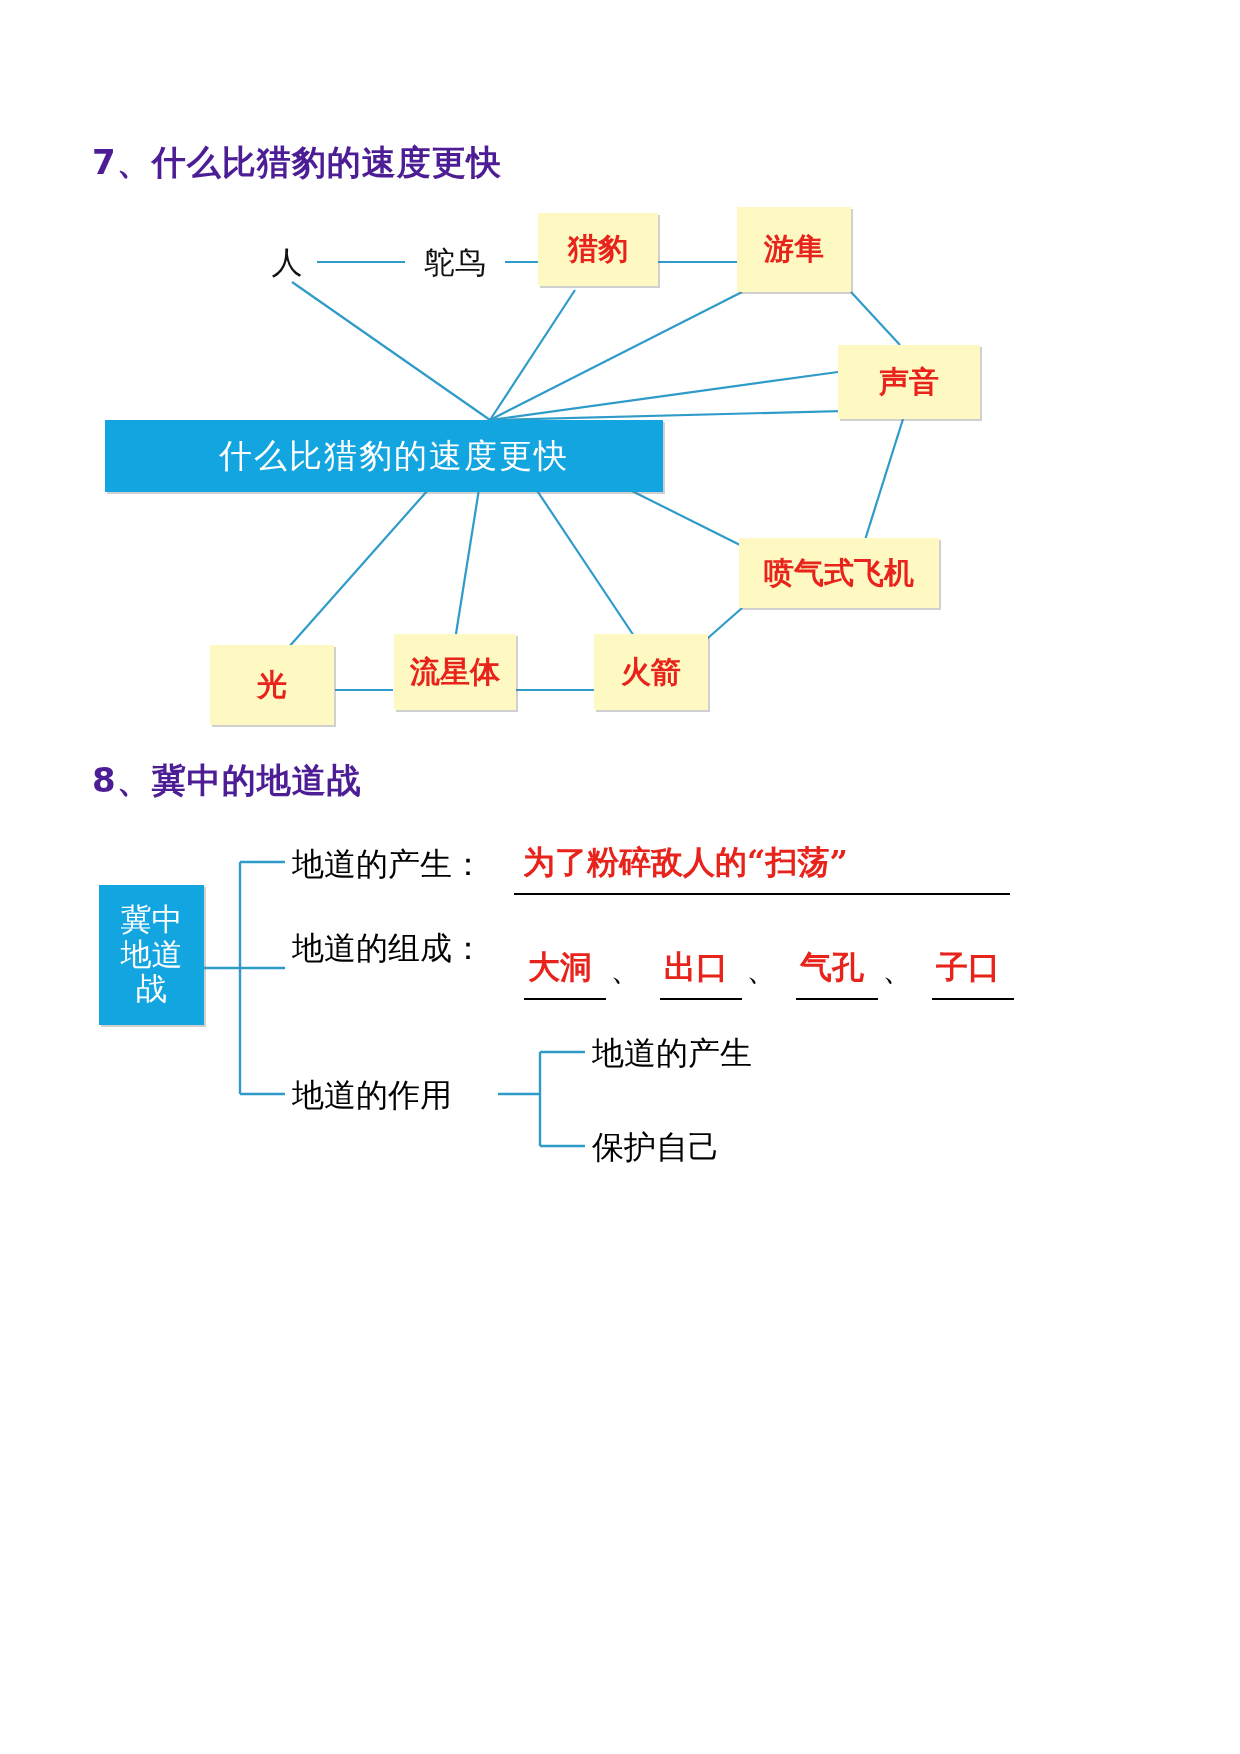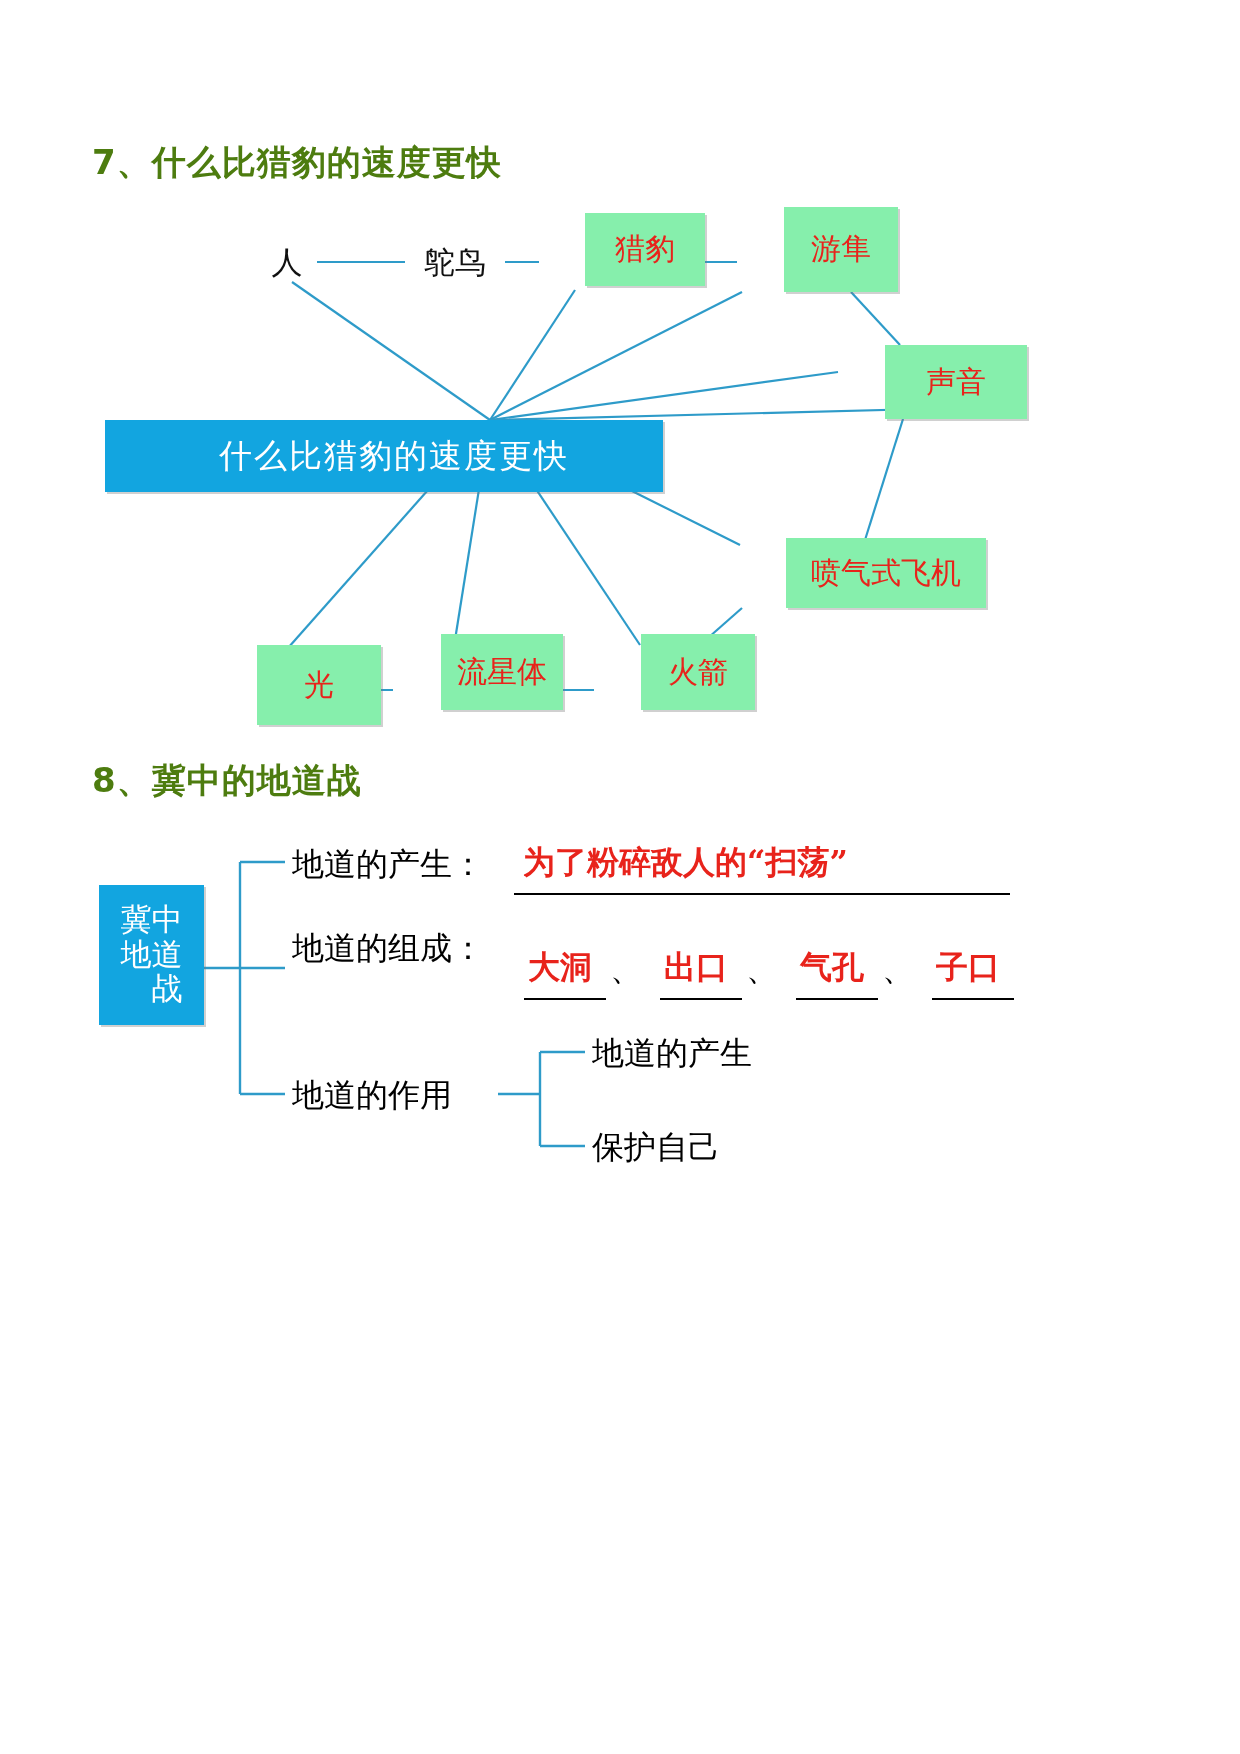--- a/index.html
+++ b/index.html
@@ -9,45 +9,44 @@
     position:relative;overflow:hidden;
   }
   .page{position:relative;width:1240px;height:1754px;}
 
   
   .heading{
     position:absolute;
     font-family:"DejaVu Sans","Liberation Sans",sans-serif;
     font-weight:bold;
     font-size:34px;
-    color:#4d7c0f;
+    color:#4c1d95;
     letter-spacing:1px;
     white-space:nowrap;
   }
   #h7{left:92px;top:140px;}
   #h8{left:92px;top:758px;}
 
   
   svg.links{position:absolute;left:0;top:0;width:1240px;height:1754px;pointer-events:none;}
 
   
   .node{
     position:absolute;
     box-sizing:border-box;
     display:flex;align-items:center;justify-content:center;
     white-space:nowrap;
   }
   .boxnode{
-    background:#86efac;
+    background:#fef9c3;
     color:#E8231B;
     font-family:"DejaVu Serif","Liberation Serif",serif;
-    font-weight:normal;
+    font-weight:bold;
     font-size:30px;
     box-shadow:2px 2px 0 rgba(120,120,120,.35);
-    margin-left:47px;
   }
   .plainnode{
     color:#111;
     background:transparent;
     font-size:31px;
     font-family:"Liberation Serif","DejaVu Serif",serif;
   }
   .centernode{
     background:#12A5E0;
     color:#ffffff;
@@ -58,21 +57,21 @@
     padding-left:20px;
   }
 
   
   .rootbox{
     position:absolute;
     background:#12A5E0;
     color:#ffffff;
     font-size:31px;
     line-height:1.12;
-    text-align:right;
+    text-align:center;
     display:flex;align-items:center;justify-content:center;
     box-shadow:2px 2px 0 rgba(120,120,120,.35);
     font-family:"Liberation Serif","DejaVu Serif",serif;
   }
   .rootbox span{display:block;}
   .blacklabel{
     position:absolute;color:#000;font-size:32px;white-space:nowrap;
     font-family:"Liberation Serif","DejaVu Serif",serif;
   }
   .redans{

